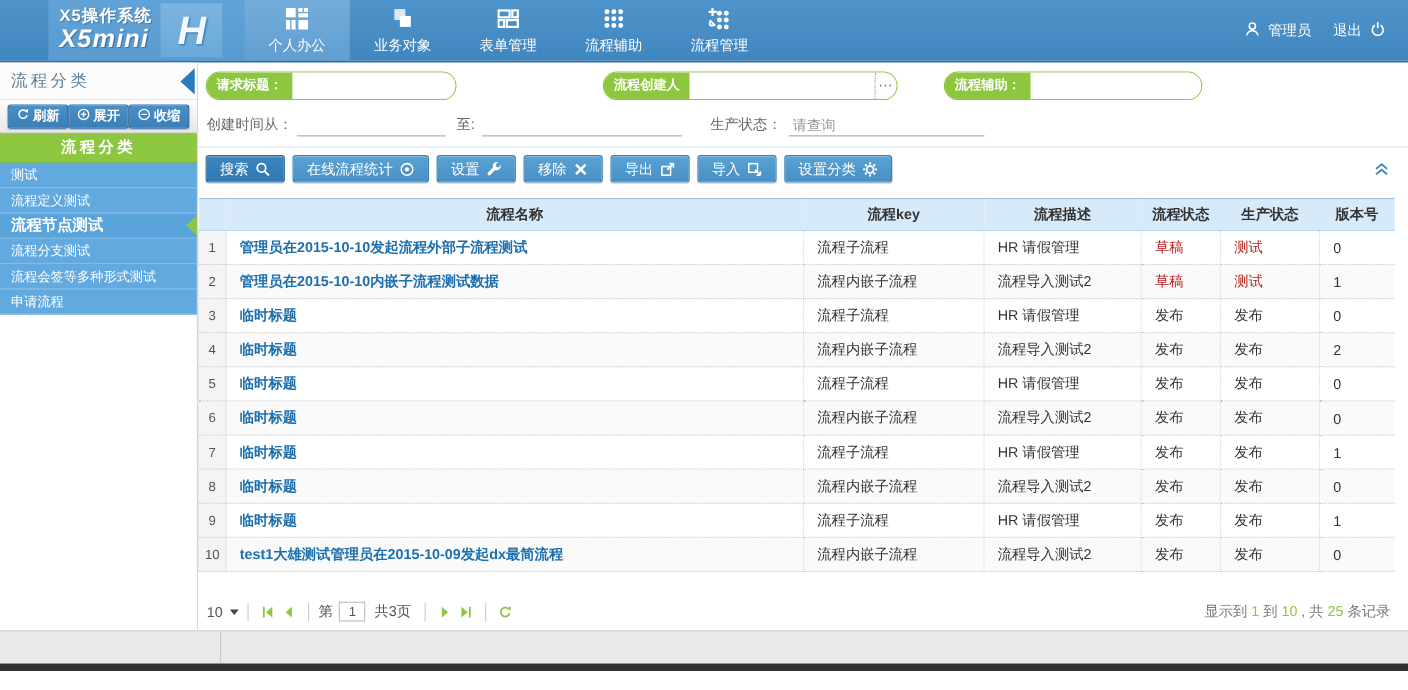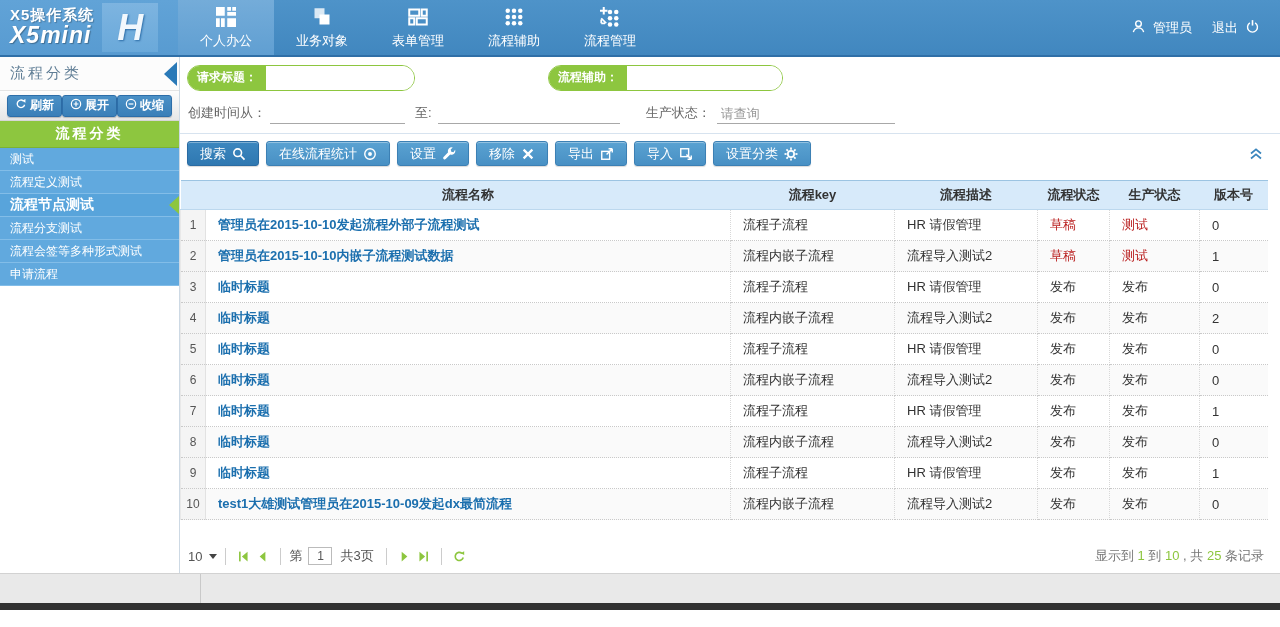--- a/index.html
+++ b/index.html
@@ -1,20 +1,20 @@
 <!DOCTYPE html>
 <html><head>
 <meta charset="utf-8">
 <style>
   * { margin:0; padding:0; box-sizing:border-box; }
   html,body { width:1280px; height:627px; }
   body { font-family:"Liberation Sans","DejaVu Sans",sans-serif; background:#fff; overflow:hidden; position:relative; }
 
   
-  .header { height:57px; display:flex; background:linear-gradient(#4e93c9,#4187bf); border-bottom:2px solid #2f6fa7; }
+  .header { height:57px; display:flex; background:linear-gradient(#4e93c9,#4187bf); border-bottom:2px solid #2f6fa7;padding-left:44px; }
   .logo-area { width:178px; background:linear-gradient(#61a3d7,#589bd1); display:flex; align-items:center; padding-left:10px; gap:8px; }
   .logo-text { color:#fff; line-height:1.1; }
   .logo-line1 { font-size:15px; font-weight:bold; letter-spacing:1px; text-shadow:1px 1px 1px rgba(0,0,0,.25); }
   .logo-line2 { font-size:23px; font-weight:bold; font-style:italic; letter-spacing:1px; text-shadow:1px 1px 1px rgba(0,0,0,.3); }
   .logo-tile { width:56px; height:49px; background:linear-gradient(#7db4e0,#6aa9da); display:flex; align-items:center; justify-content:center;
                color:#f2f8fd; font-size:36px; font-weight:bold; font-style:italic; text-shadow:1px 1px 2px #2c6da8; }
   .nav { display:flex; }
   .nav-tab { width:96px; display:flex; flex-direction:column; align-items:center; justify-content:center; gap:4px; color:#fff; font-size:13px; cursor:pointer; }
   .nav-tab.active { background:linear-gradient(#74acd9,#609fd2); }
   .nav-tab .ic { width:22px; height:22px; display:flex; align-items:center; justify-content:center; }
@@ -256,20 +256,25 @@
     </div>
   </div>
 
   <div class="main">
 
     <div class="search-row">
       <span class="fgroup fg1">
           <span class="flabel">请求标题：</span>
           <input type="text" style="">
 
+        </span>
+        <span class="fgroup fg2">
+          <span class="flabel">流程创建人</span>
+          <input type="text" style="">
+          <span class="picker">⋯</span>
         </span>
         <span class="fgroup fg3">
           <span class="flabel">流程辅助：</span>
           <input type="text" style="">
 
         </span>
     </div>
 
     <div class="row2">
       <span class="lbl">创建时间从：</span>

